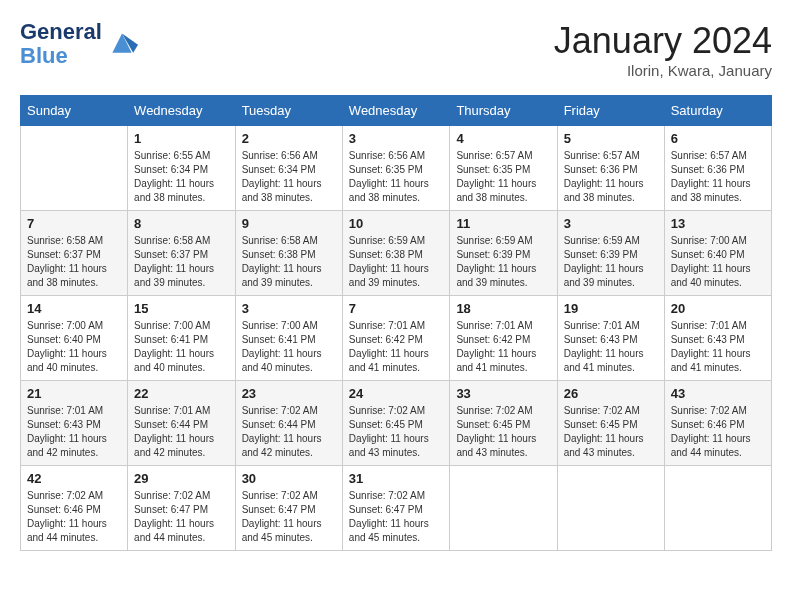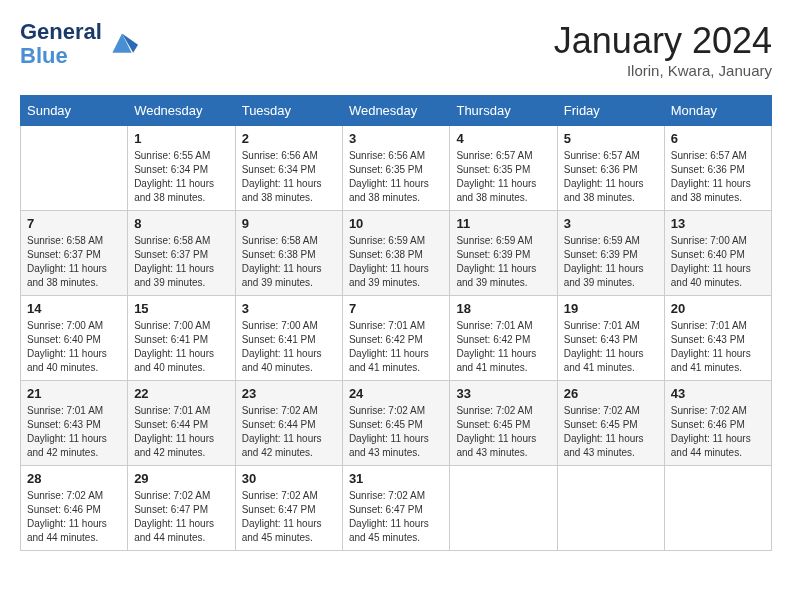--- a/index.html
+++ b/index.html
@@ -114,21 +114,21 @@
 
 <table>
   <thead>
     <tr>
     <th>Sunday</th>
         <th>Wednesday</th>
         <th>Tuesday</th>
         <th>Wednesday</th>
         <th>Thursday</th>
         <th>Friday</th>
-        <th>Monday</th>
+        <th>Saturday</th>
       </tr>
   </thead>
   <tbody id="calendar-body">
   <tr>
         <td class="empty-cell"></td>
         <td>
           <div class="day-number">1</div>
           <div class="cell-info">Sunrise: 6:55 AM<br>Sunset: 6:34 PM<br>Daylight: 11 hours<br>and 38 minutes.</div>
         </td>
         <td>
@@ -237,21 +237,21 @@
           <div class="day-number">26</div>
           <div class="cell-info">Sunrise: 7:02 AM<br>Sunset: 6:45 PM<br>Daylight: 11 hours<br>and 43 minutes.</div>
         </td>
         <td>
           <div class="day-number">43</div>
           <div class="cell-info">Sunrise: 7:02 AM<br>Sunset: 6:46 PM<br>Daylight: 11 hours<br>and 44 minutes.</div>
         </td>
       </tr>
       <tr>
         <td>
-          <div class="day-number">28</div>
+          <div class="day-number">42</div>
           <div class="cell-info">Sunrise: 7:02 AM<br>Sunset: 6:46 PM<br>Daylight: 11 hours<br>and 44 minutes.</div>
         </td>
         <td>
           <div class="day-number">29</div>
           <div class="cell-info">Sunrise: 7:02 AM<br>Sunset: 6:47 PM<br>Daylight: 11 hours<br>and 44 minutes.</div>
         </td>
         <td>
           <div class="day-number">30</div>
           <div class="cell-info">Sunrise: 7:02 AM<br>Sunset: 6:47 PM<br>Daylight: 11 hours<br>and 45 minutes.</div>
         </td>

